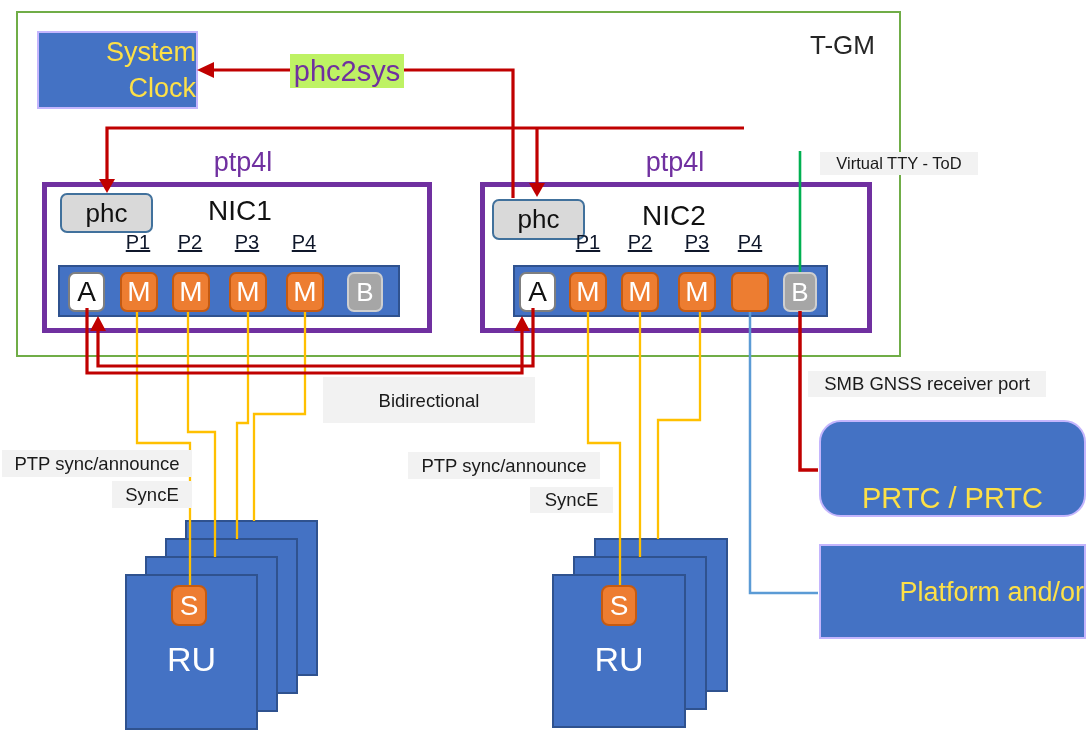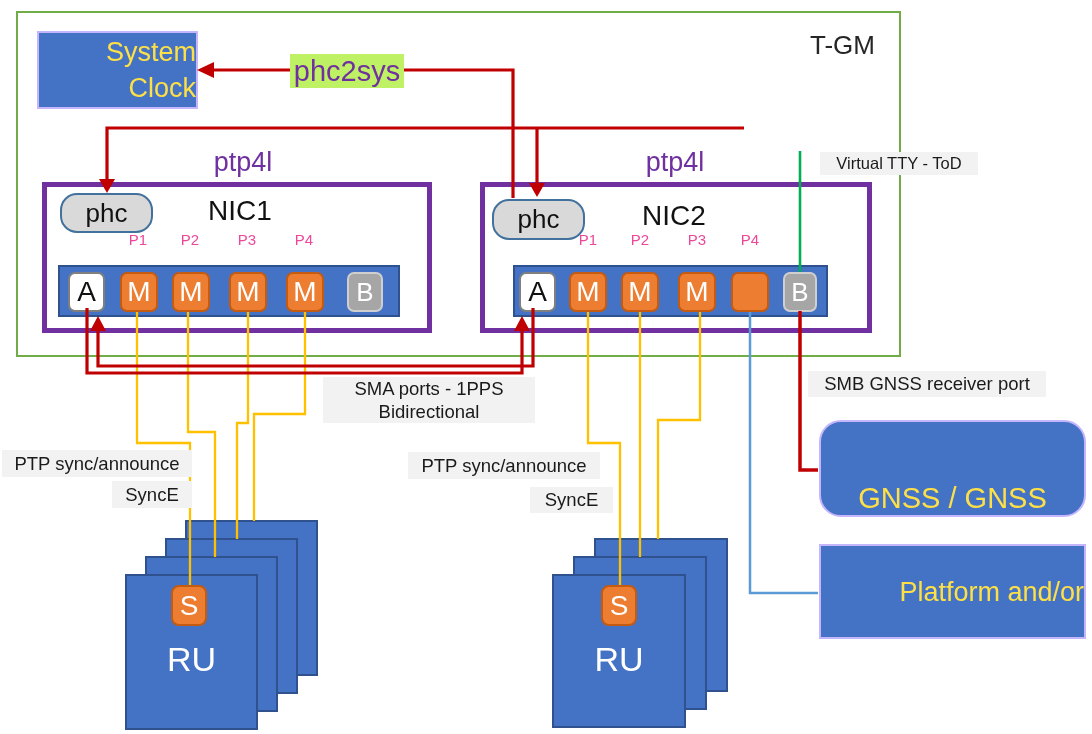--- a/index.html
+++ b/index.html
@@ -19,23 +19,23 @@
   .platform{left:819px;top:544px;width:267px;height:95px;flex-direction:column;
             font-size:27px;line-height:36px;}
   
   .proc{color:#7030A0;font-size:29px;text-align:center;z-index:6;}
   .ptp4l{color:#7030A0;font-size:27px;z-index:2;}
   
   .nicbox{border:5px solid #7030A0;background:transparent;z-index:2;}
   .nic1{left:42px;top:182px;width:390px;height:151px;}
   .nic2{left:480px;top:182px;width:392px;height:151px;}
   .nicname{font-size:28px;color:#111;text-align:center;z-index:2;}
-  .phc{background:#D9D9D9;border:2px solid #41719C;border-radius:17px;color:#111;
+  .phc{background:#D9D9D9;border:2px solid #41719C;border-radius:7px;color:#111;
        font-size:26px;display:flex;align-items:center;justify-content:center;z-index:2;}
-  .plabel{font-size:15px;color:#ec4899;text-align:center;width:40px;z-index:2;}
+  .plabel{font-size:20px;color:#0f172a;text-align:center;width:40px;z-index:2;text-decoration:underline;}
   .portbar{background:#4472C4;border:2px solid #2F528F;z-index:2;}
   .port{top:272px;height:40px;border-radius:7px;display:flex;align-items:center;
         justify-content:center;z-index:3;}
   .port-a{background:#fff;border:2px solid #7F7F7F;color:#111;font-size:28px;}
   .port-m{background:#ED7D31;border:2px solid #C55A11;color:#fff;font-size:28px;font-weight:500;}
   .port-b{background:#A6A6A6;border:2px solid #CFCFCF;color:#fff;font-size:26px;}
   
   .ru-layer{background:#4472C4;border:2px solid #2F528F;z-index:2;}
   .sbox{background:#ED7D31;border:2px solid #C55A11;border-radius:8px;color:#fff;
         font-size:28px;display:flex;align-items:center;justify-content:center;z-index:3;}
@@ -85,21 +85,21 @@
   <div class="abs plabel" style="left:677px;top:231px;">P3</div>
   <div class="abs plabel" style="left:730px;top:231px;">P4</div>
   <div class="abs portbar" style="left:513px;top:265px;width:315px;height:52px;"></div>
   <div class="abs port port-a" style="left:519px;width:37px;">A</div>
   <div class="abs port port-m" style="left:569px;width:38px;">M</div>
   <div class="abs port port-m" style="left:621px;width:38px;">M</div>
   <div class="abs port port-m" style="left:678px;width:38px;">M</div>
   <div class="abs port port-m" style="left:731px;width:38px;"></div>
   <div class="abs port port-b" style="left:783px;width:34px;">B</div>
 
-  <div class="abs bluebox gnss">GNSS / GNSS</div>
+  <div class="abs bluebox gnss">PRTC / PRTC</div>
   <div class="abs bluebox platform">
     <span>Platform and/or</span>
   </div>
 
   <div class="abs ru-layer" style="left:185px;top:520px;width:133px;height:156px;"></div>
   <div class="abs ru-layer" style="left:165px;top:538px;width:133px;height:156px;"></div>
   <div class="abs ru-layer" style="left:145px;top:556px;width:133px;height:156px;"></div>
   <div class="abs ru-layer" style="left:125px;top:574px;width:133px;height:156px;"></div>
   <div class="abs sbox" style="left:171px;top:585px;width:36px;height:41px;">S</div>
   <div class="abs ru-name" style="left:125px;top:640px;width:133px;">RU</div>
@@ -139,21 +139,20 @@
     <polygon points="522,316 514,331 530,331" fill="#C00000"></polygon>
     <path d="M 533 308 L 533 366 L 98 366 L 98 329" stroke="#C00000" stroke-width="3.2" fill="none"></path>
     <polygon points="98,316 90,331 106,331" fill="#C00000"></polygon>
   </svg>
 
   <div class="abs proc whitebg" style="left:290px;top:54px;width:114px;height:34px;line-height:34px;">phc2sys</div>
 
   <div class="abs glabel" style="left:820px;top:152px;width:158px;height:23px;font-size:16.5px;">Virtual TTY - ToD</div>
   <div class="abs glabel" style="left:808px;top:371px;width:238px;height:26px;font-size:18.5px;">SMB GNSS receiver port</div>
   <div class="abs glabel" style="left:323px;top:377px;width:212px;height:46px;font-size:18.5px;flex-direction:column;line-height:23px;">
-    <span>SMA ports - 1PPS</span>
     <span>Bidirectional</span>
   </div>
   <div class="abs glabel" style="left:2px;top:450px;width:190px;height:27px;font-size:18.5px;">PTP sync/announce</div>
   <div class="abs glabel" style="left:112px;top:481px;width:80px;height:27px;font-size:18.5px;">SyncE</div>
   <div class="abs glabel" style="left:408px;top:452px;width:192px;height:27px;font-size:18.5px;">PTP sync/announce</div>
   <div class="abs glabel" style="left:530px;top:487px;width:83px;height:26px;font-size:18.5px;">SyncE</div>
 
 </div>
 
 </body></html>

